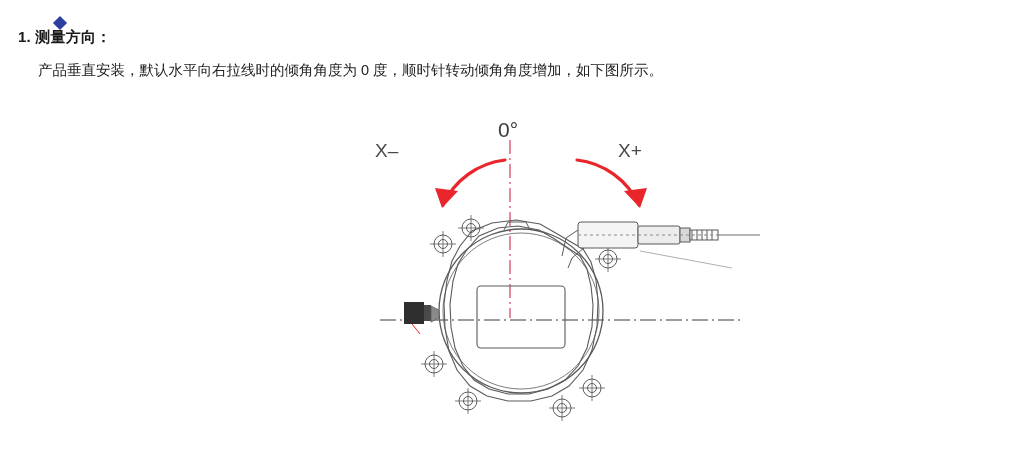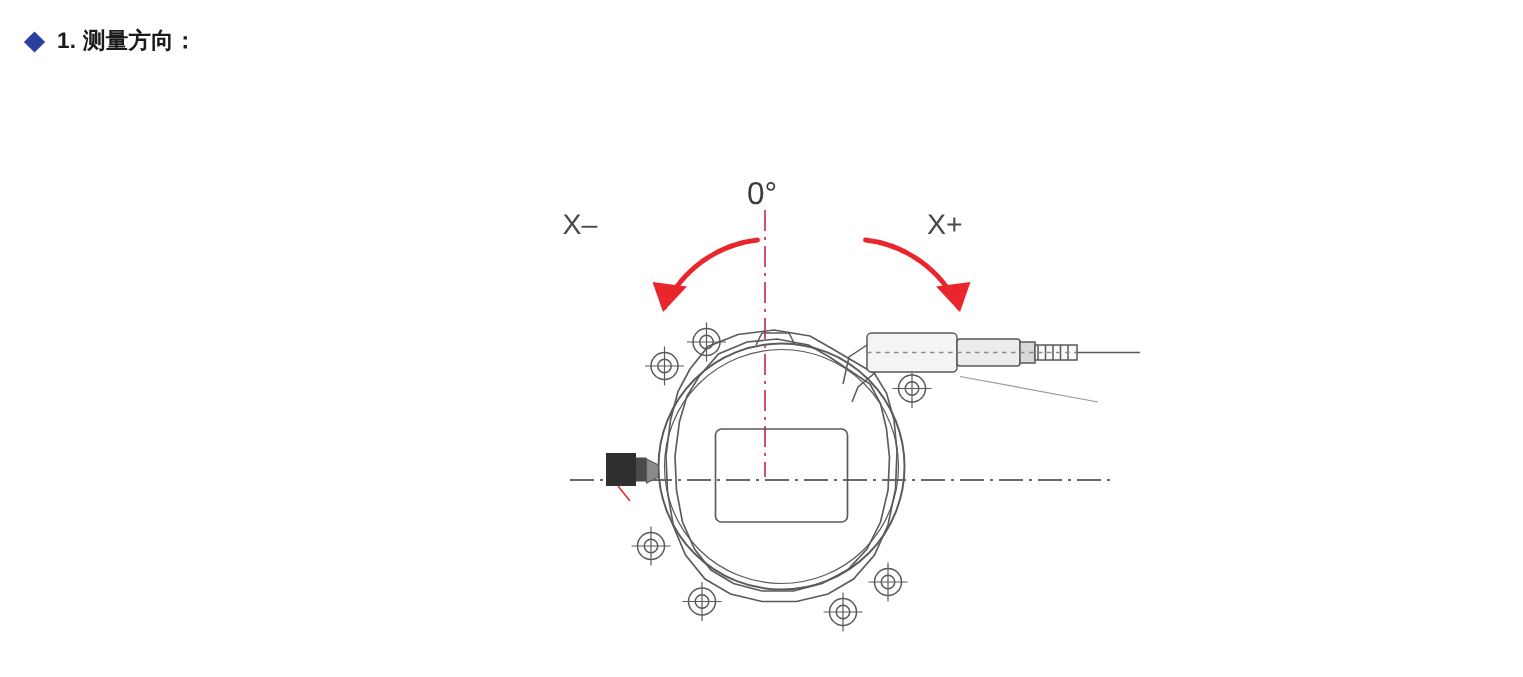--- a/index.html
+++ b/index.html
@@ -16,20 +16,21 @@
     position: relative;
   }
 
   
   .heading {
     display: flex;
     align-items: center;
     position: absolute;
     left: 18px;
     top: 18px;
+    flex-direction: column;
   }
   .diamond {
     width: 10px;
     height: 10px;
     background: #2b3fa0;
     transform: rotate(45deg);
     margin-right: 10px;
     flex: none;
   }
   .heading-text {
@@ -79,20 +80,21 @@
 </style>
 </head>
 <body>
 
 <div class="heading">
   <span class="diamond"></span>
   <span class="heading-text">1. 测量方向：</span>
 </div>
 
 <div class="para">
+  <p>产品垂直安装，默认水平向右拉线时的倾角角度为 0 度，顺时针转动倾角角度增加，如下图所示。</p>
 </div>
 
 <div class="figure">
 
   <span class="fig-label lbl-zero">0°</span>
   <span class="fig-label lbl-xminus">X–</span>
   <span class="fig-label lbl-xplus">X+</span>
 
   <svg class="fig-svg" width="460" height="330" viewBox="0 0 460 330">
 

